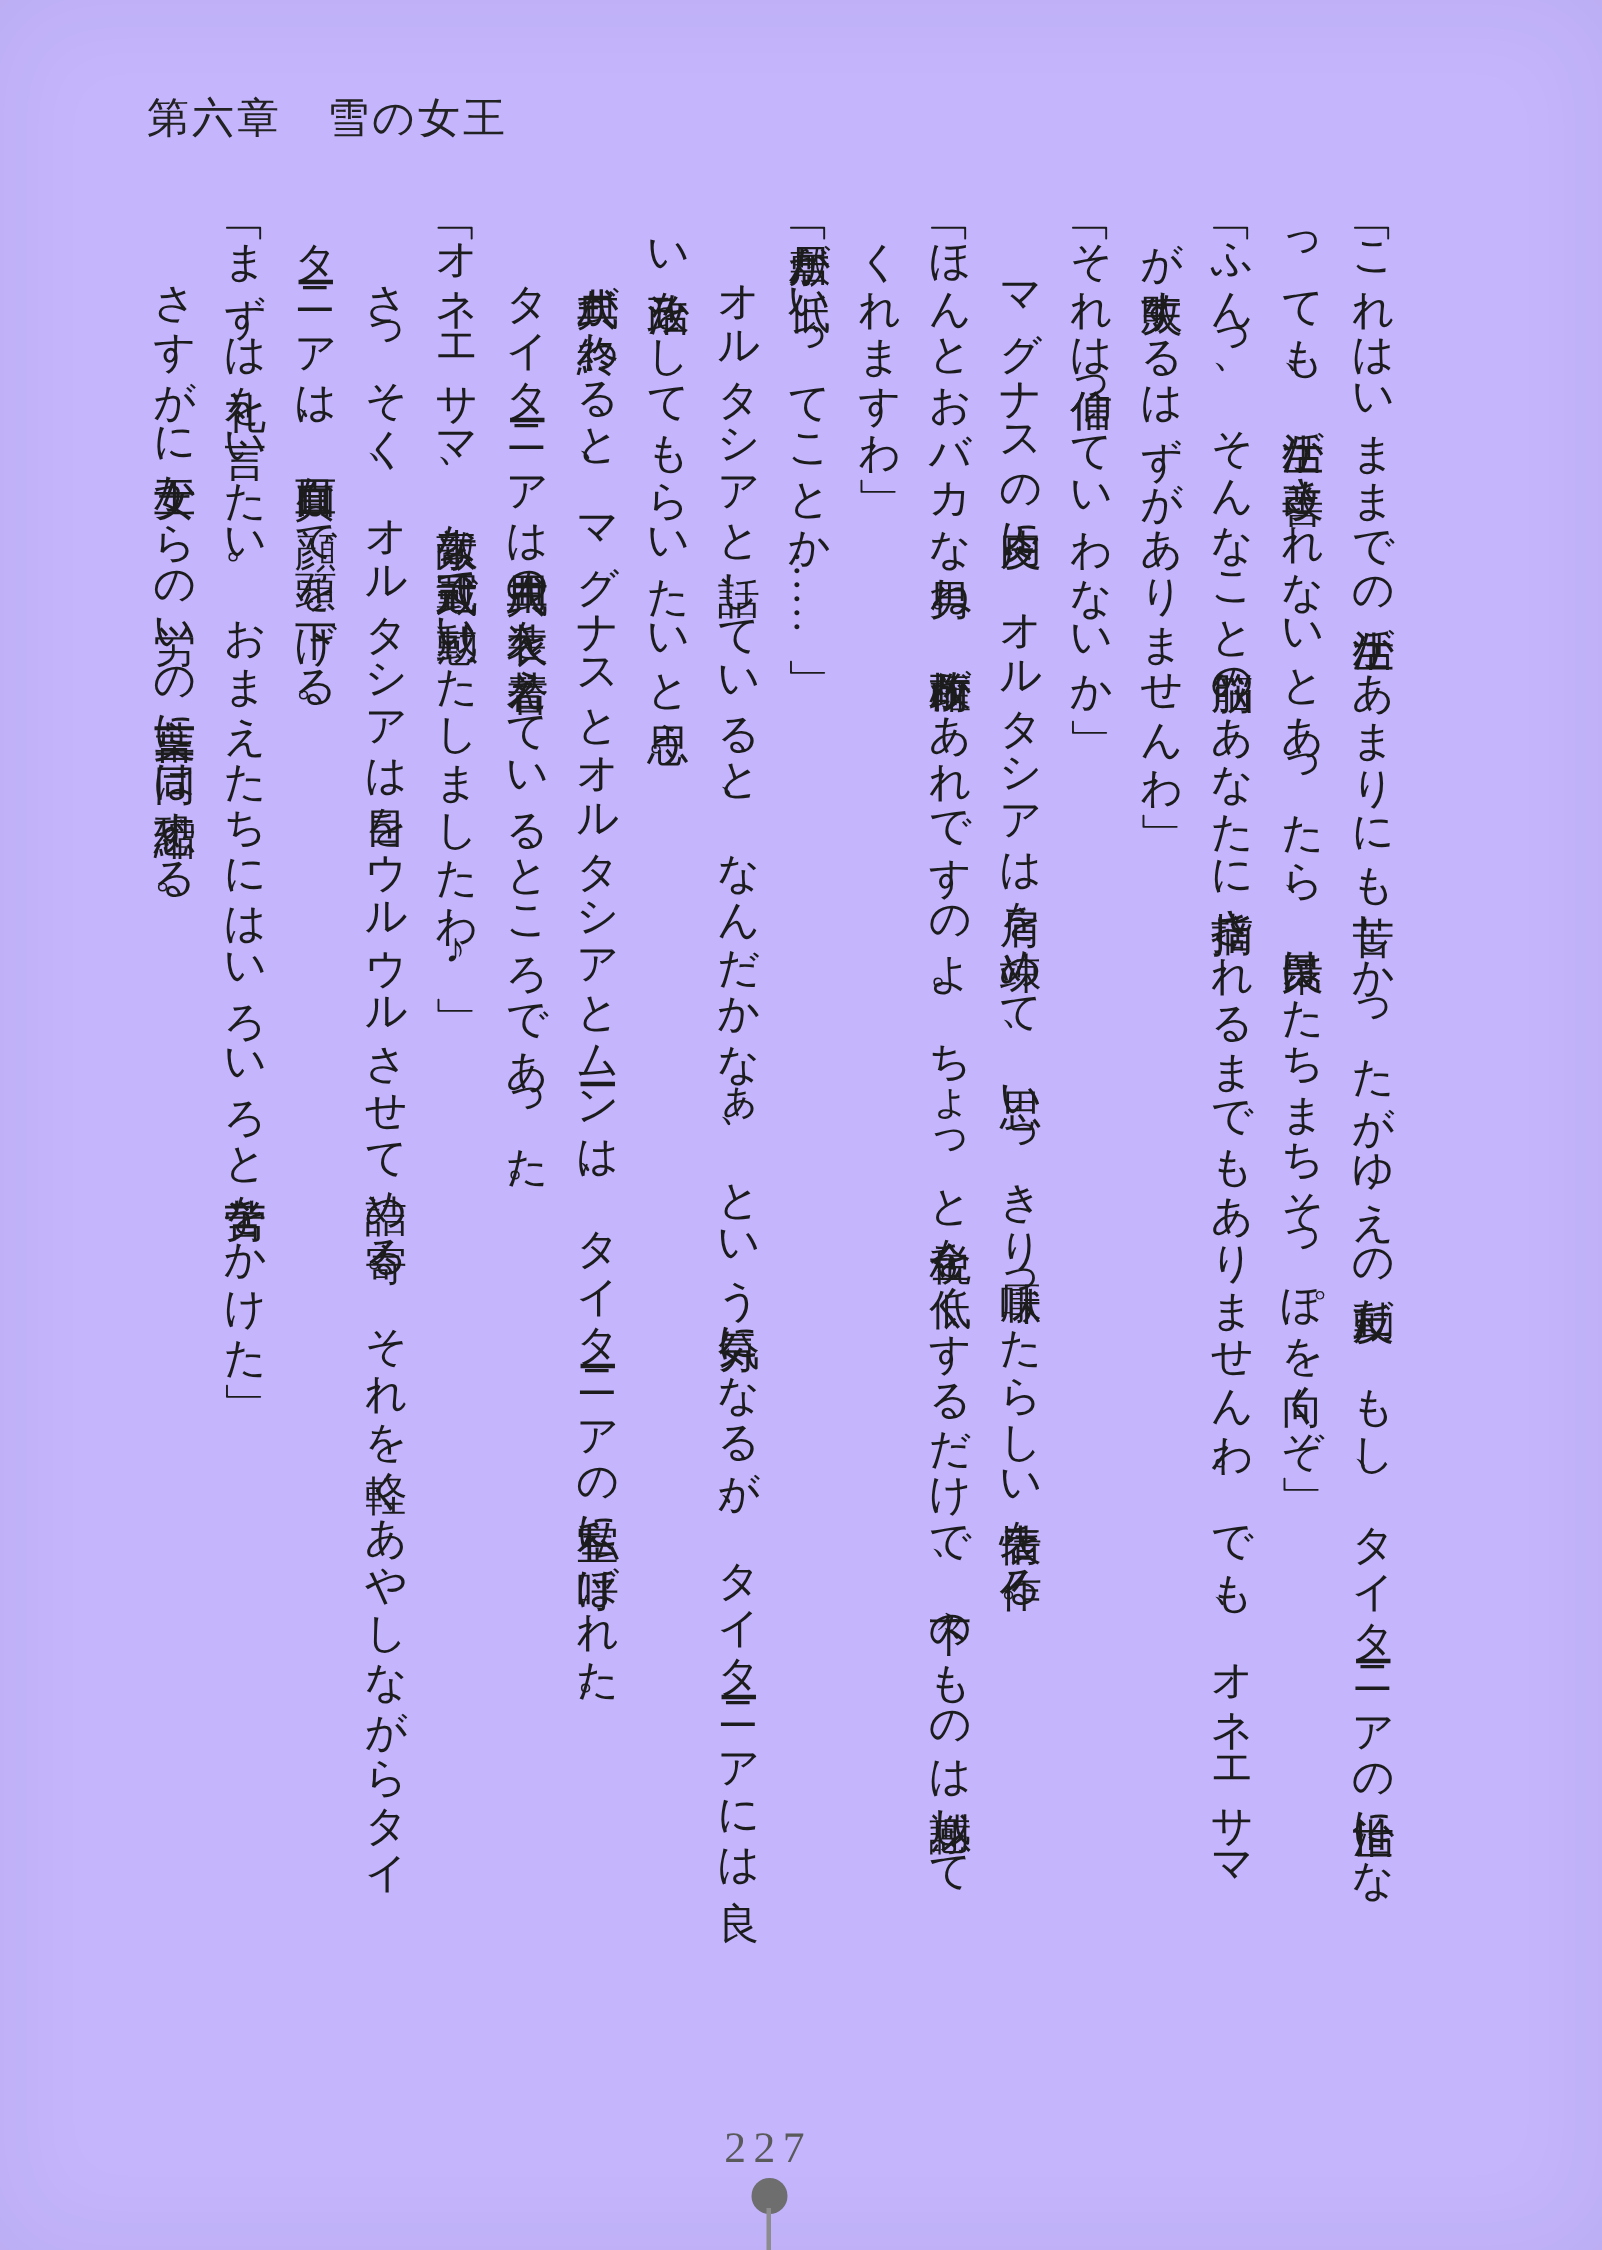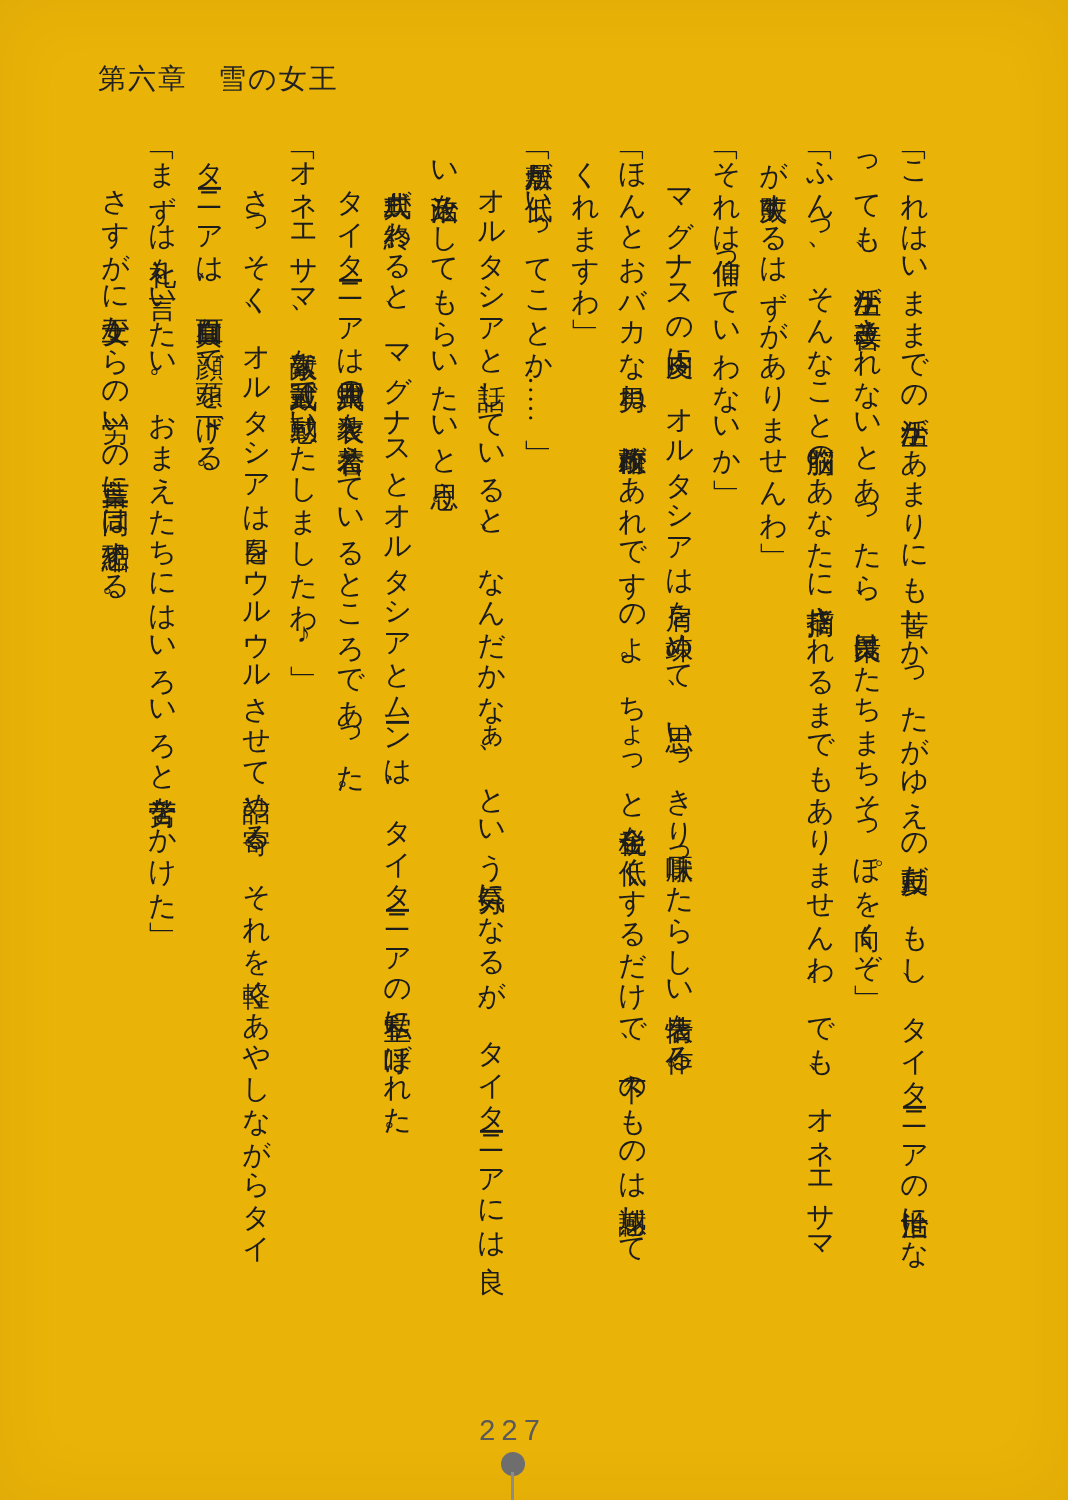--- a/index.html
+++ b/index.html
@@ -4,21 +4,21 @@
 <style>
   html, body {
     margin: 0;
     padding: 0;
     background: #e8e8e8;
   }
   .page {
     position: relative;
     width: 1068px;
     height: 1500px;
-    background: #eab308;
+    background: #c4b5fd;
     overflow: hidden;
     font-family: "Liberation Serif", "DejaVu Serif", serif;
     color: #1f1f1f;
     box-shadow: inset 0 0 70px rgba(0,0,0,0.05);
   }
   .chapter-header {
     position: absolute;
     top: 60px;
     left: 98px;
     font-size: 28px;
@@ -44,21 +44,21 @@
     text-indent: 0;
   }
   .body-text p.indent {
     text-indent: 1em;
   }
   .page-number {
     position: absolute;
     top: 1416px;
     left: 512px;
     transform: translateX(-50%);
-    font-family: Liberation Mono, monospace;
+    font-family: Liberation Serif, serif;
     font-size: 29px;
     letter-spacing: 5px;
     color: #5a5a5a;
     white-space: nowrap;
     text-align: center;
   }
   .footer-dot {
     position: absolute;
     top: 1452px;
     left: 501px;

